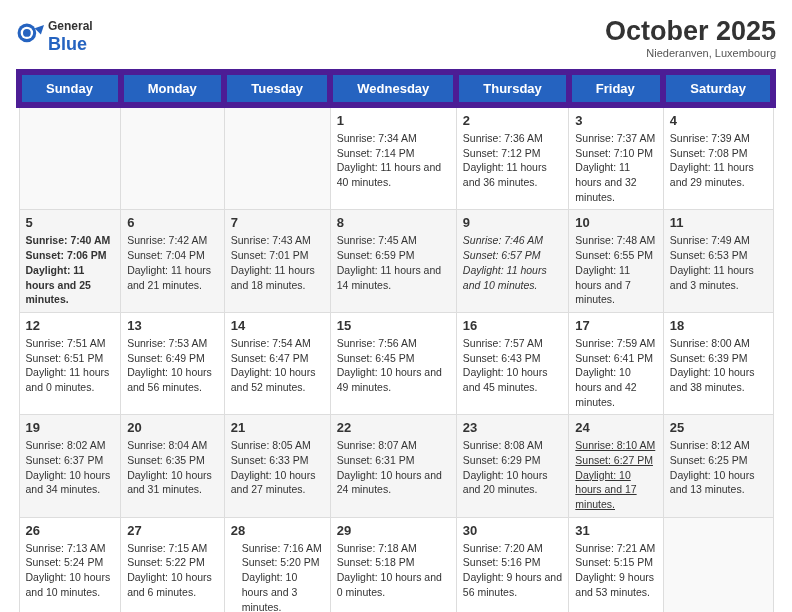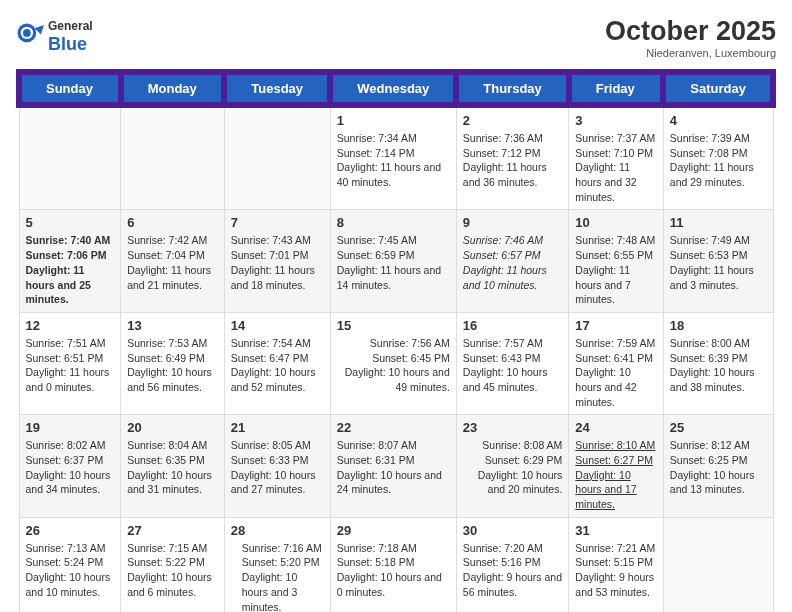--- a/index.html
+++ b/index.html
@@ -209,21 +209,21 @@
 Daylight: 10 hours and 56 minutes.</div>
         </td>
         <td>
           <div class="day-number">14</div>
           <div class="day-info" style="white-space: pre-line;">Sunrise: 7:54 AM
 Sunset: 6:47 PM
 Daylight: 10 hours and 52 minutes.</div>
         </td>
         <td>
           <div class="day-number">15</div>
-          <div class="day-info" style="white-space: pre-line; text-align: right;">Sunrise: 7:56 AM
+          <div class="day-info" style="white-space: pre-line;">Sunrise: 7:56 AM
 Sunset: 6:45 PM
 Daylight: 10 hours and 49 minutes.</div>
         </td>
         <td>
           <div class="day-number">16</div>
           <div class="day-info" style="white-space: pre-line;">Sunrise: 7:57 AM
 Sunset: 6:43 PM
 Daylight: 10 hours and 45 minutes.</div>
         </td>
         <td>
@@ -259,21 +259,21 @@
 Daylight: 10 hours and 27 minutes.</div>
         </td>
         <td>
           <div class="day-number">22</div>
           <div class="day-info" style="white-space: pre-line;">Sunrise: 8:07 AM
 Sunset: 6:31 PM
 Daylight: 10 hours and 24 minutes.</div>
         </td>
         <td>
           <div class="day-number">23</div>
-          <div class="day-info" style="white-space: pre-line; text-align: right;">Sunrise: 8:08 AM
+          <div class="day-info" style="white-space: pre-line;">Sunrise: 8:08 AM
 Sunset: 6:29 PM
 Daylight: 10 hours and 20 minutes.</div>
         </td>
         <td>
           <div class="day-number">24</div>
           <div class="day-info" style="white-space: pre-line; text-decoration: underline;">Sunrise: 8:10 AM
 Sunset: 6:27 PM
 Daylight: 10 hours and 17 minutes.</div>
         </td>
         <td>

